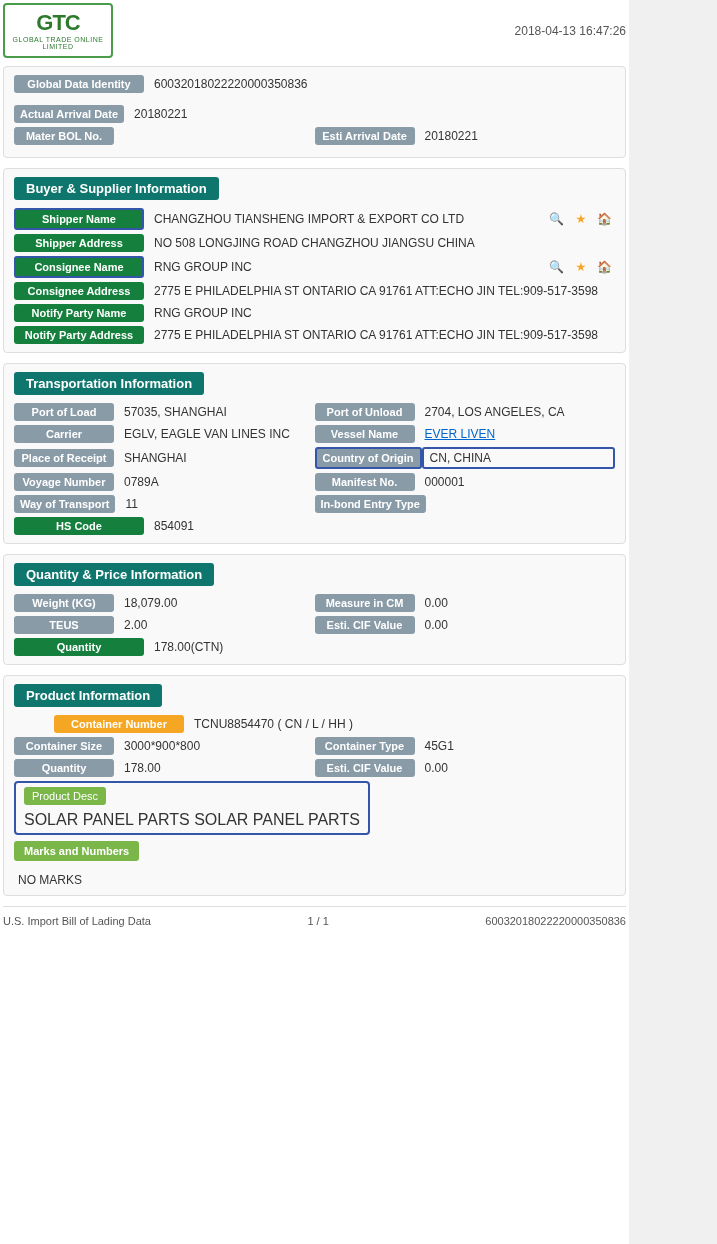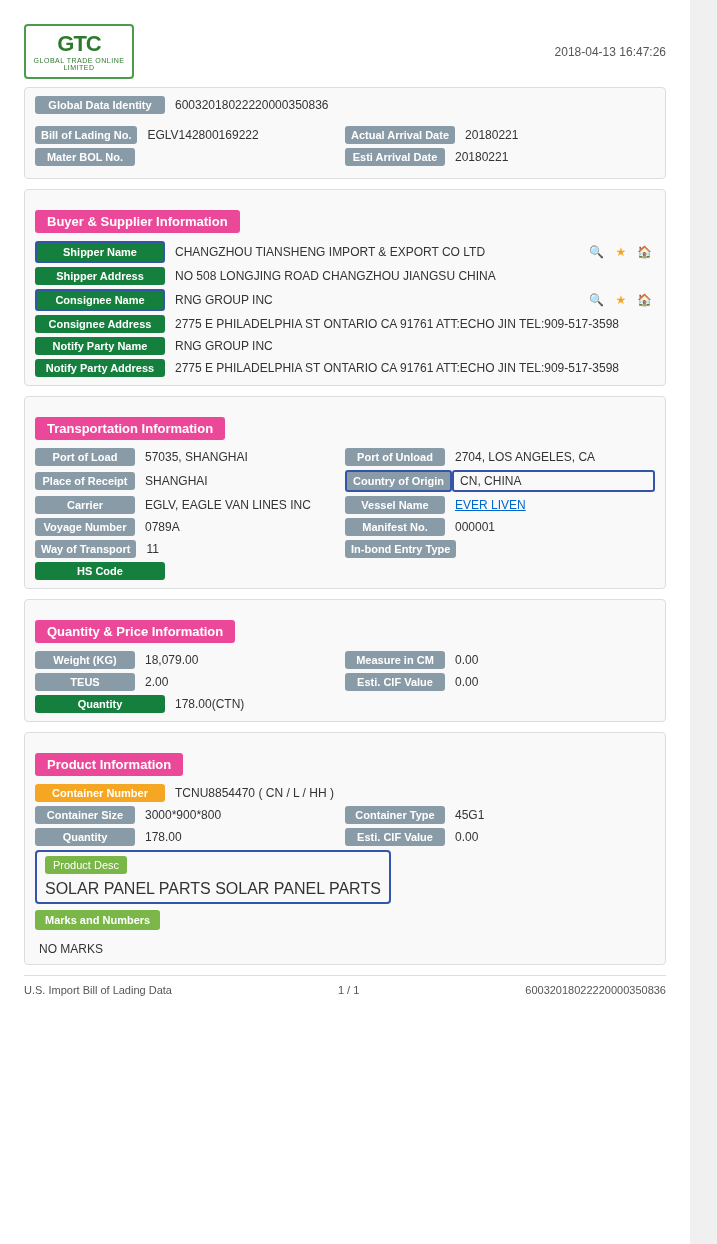--- a/index.html
+++ b/index.html
@@ -5,23 +5,23 @@
     * { box-sizing: border-box; margin: 0; padding: 0; }
     body {
       font-family: Arial, sans-serif;
       font-size: 12px;
       background: #f0f0f0;
       color: #333;
       width: 717px;
     }
     .page {
       background: #fff;
-      width: 690px;
+      width: 629px;
       min-height: 1244px;
-      padding: 24px;
+      padding: 3px;
       position: relative;
     }
     .header {
       display: flex;
       align-items: center;
       justify-content: space-between;
       margin-bottom: 8px;
     }
     .logo-area {
       display: flex;
@@ -128,29 +128,28 @@
       padding: 3px 6px;
       border-radius: 3px;
       white-space: nowrap;
       min-width: 100px;
       text-align: center;
     }
     .label-tag-sm.highlight {
       border: 2px solid #3355aa;
     }
     .section-header {
-      background: #ec4899;
+      background: #0f766e;
       color: #fff;
       font-size: 13px;
       font-weight: bold;
       padding: 4px 12px;
       border-radius: 3px;
       display: inline-block;
       margin-bottom: 8px;
-      margin-top: 12px;
     }
     .section-card {
       background: #f9f9f9;
       border: 1px solid #ddd;
       border-radius: 4px;
       margin-bottom: 10px;
       padding: 8px 10px;
     }
     .icons-group {
       display: flex;
@@ -169,20 +168,21 @@
     .orange-tag {
       background: #f5a623;
       color: #fff;
       font-size: 11px;
       font-weight: bold;
       padding: 3px 8px;
       border-radius: 3px;
       white-space: nowrap;
       min-width: 130px;
       text-align: center;
+      margin-left: 40px;
     }
     .green-tag {
       background: #7ab648;
       color: #fff;
       font-size: 11px;
       font-weight: bold;
       padding: 4px 10px;
       border-radius: 3px;
       white-space: nowrap;
       text-align: center;
@@ -228,24 +228,20 @@
     </div>
     <div class="timestamp">2018-04-13 16:47:26</div>
   </div>
 
   <div class="info-card">
     <div class="global-id-row">
       <div class="global-id-label">Global Data Identity</div>
       <div class="info-value">60032018022220000350836</div>
     </div>
     <div class="two-col-row">
-      <div class="two-col-left">
-        <div class="label-tag-sm">Bill of Lading No.</div>
-        <div class="info-value">EGLV142800169222</div>
-      </div>
       <div class="two-col-right">
         <div class="label-tag-sm">Actual Arrival Date</div>
         <div class="info-value">20180221</div>
       </div>
     </div>
     <div class="two-col-row">
       <div class="two-col-left">
         <div class="label-tag-sm">Mater BOL No.</div>
         <div class="info-value"></div>
       </div>
@@ -315,42 +311,42 @@
         <div class="info-value">57035, SHANGHAI</div>
       </div>
       <div class="two-col-right">
         <div class="label-tag-sm">Port of Unload</div>
         <div class="info-value">2704, LOS ANGELES, CA</div>
       </div>
     </div>
 
     <div class="two-col-row">
       <div class="two-col-left">
+        <div class="label-tag-sm">Carrier</div>
+        <div class="info-value">EGLV, EAGLE VAN LINES INC</div>
+      </div>
+      <div class="two-col-right">
+        <div class="label-tag-sm">Vessel Name</div>
+        <div class="info-value vessel-link">EVER LIVEN</div>
+      </div>
+    </div>
+
+    <div class="two-col-row">
+      <div class="two-col-left">
         <div class="label-tag-sm">Place of Receipt</div>
         <div class="info-value">SHANGHAI</div>
       </div>
       <div class="two-col-right">
         <div class="label-tag-sm highlight" style="border:2px solid #3355aa;">Country of Origin</div>
         <div class="info-value" style="border:2px solid #3355aa; padding: 2px 6px; border-radius:3px;">CN, CHINA</div>
       </div>
     </div>
 
     <div class="two-col-row">
       <div class="two-col-left">
-        <div class="label-tag-sm">Carrier</div>
-        <div class="info-value">EGLV, EAGLE VAN LINES INC</div>
-      </div>
-      <div class="two-col-right">
-        <div class="label-tag-sm">Vessel Name</div>
-        <div class="info-value vessel-link">EVER LIVEN</div>
-      </div>
-    </div>
-
-    <div class="two-col-row">
-      <div class="two-col-left">
         <div class="label-tag-sm">Voyage Number</div>
         <div class="info-value">0789A</div>
       </div>
       <div class="two-col-right">
         <div class="label-tag-sm">Manifest No.</div>
         <div class="info-value">000001</div>
       </div>
     </div>
 
     <div class="two-col-row">
@@ -359,20 +355,21 @@
         <div class="info-value">11</div>
       </div>
       <div class="two-col-right">
         <div class="label-tag-sm">In-bond Entry Type</div>
         <div class="info-value"></div>
       </div>
     </div>
 
     <div class="info-row">
       <div class="label-tag">HS Code</div>
+      <div class="info-value">854091</div>
     </div>
   </div>
 
   <div class="section-card">
     <div class="section-header">Quantity &amp; Price Information</div>
 
     <div class="two-col-row">
       <div class="two-col-left">
         <div class="label-tag-sm">Weight (KG)</div>
         <div class="info-value">18,079.00</div>

